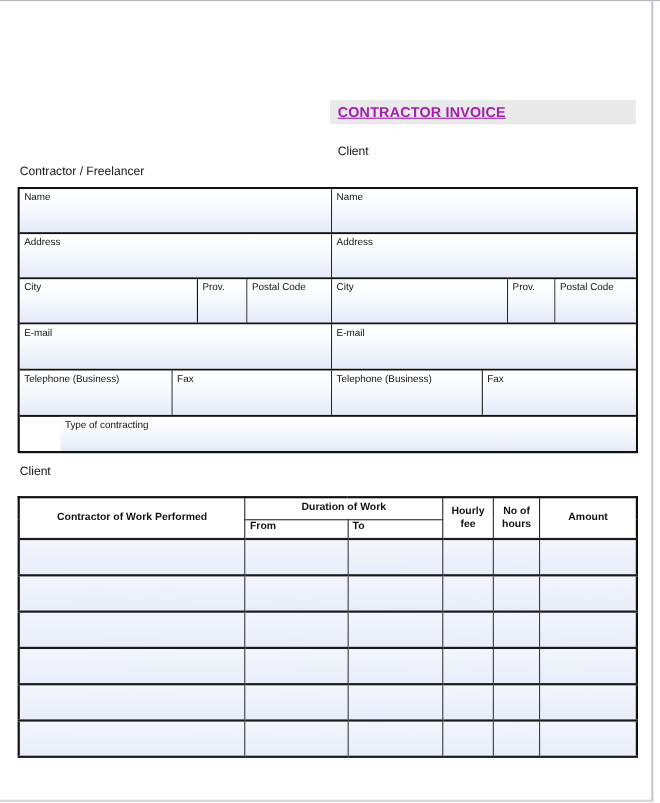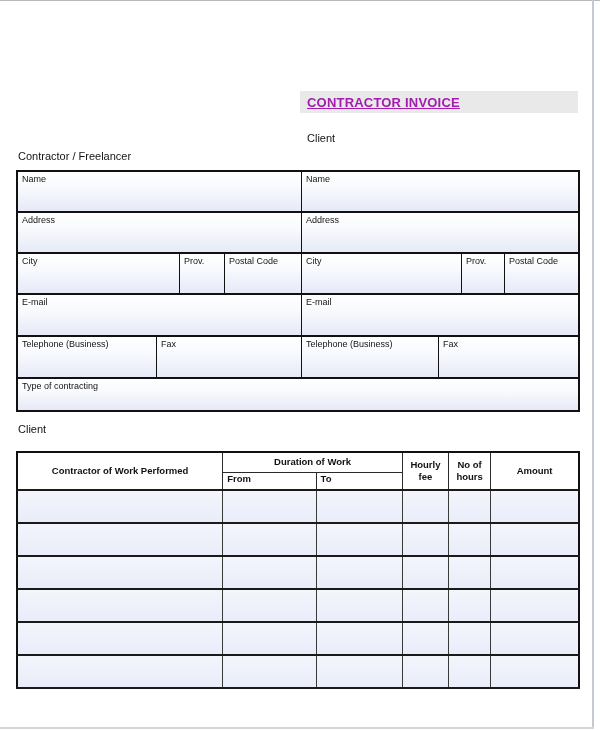--- a/index.html
+++ b/index.html
@@ -24,21 +24,21 @@
   .h-contractor{left:18px;top:150px;}
   .h-client{left:307px;top:132px;}
   .h-charges{left:18px;top:423px;}
 
   
   .contact{
     position:absolute;left:16px;top:170px;width:560px;
     border:2px solid #111;background:#fff;
   }
   .c-row{display:flex;border-bottom:2px solid #111;}
-  .c-row:last-child{border-bottom:none;}
+  .c-row:last-child{border-bottom:none;margin-left:37px;}
   .cell{
     position:relative;box-sizing:border-box;
     border-right:1px solid #111;
     background:linear-gradient(180deg,#ffffff 0%,#f8fafd 38%,#e6eaf7 100%);
   }
   .cell:last-child{border-right:none;}
   .lbl{
     display:block;font-size:9px;color:#141414;padding:2px 0 0 4px;
     white-space:nowrap;overflow:hidden;
   }

